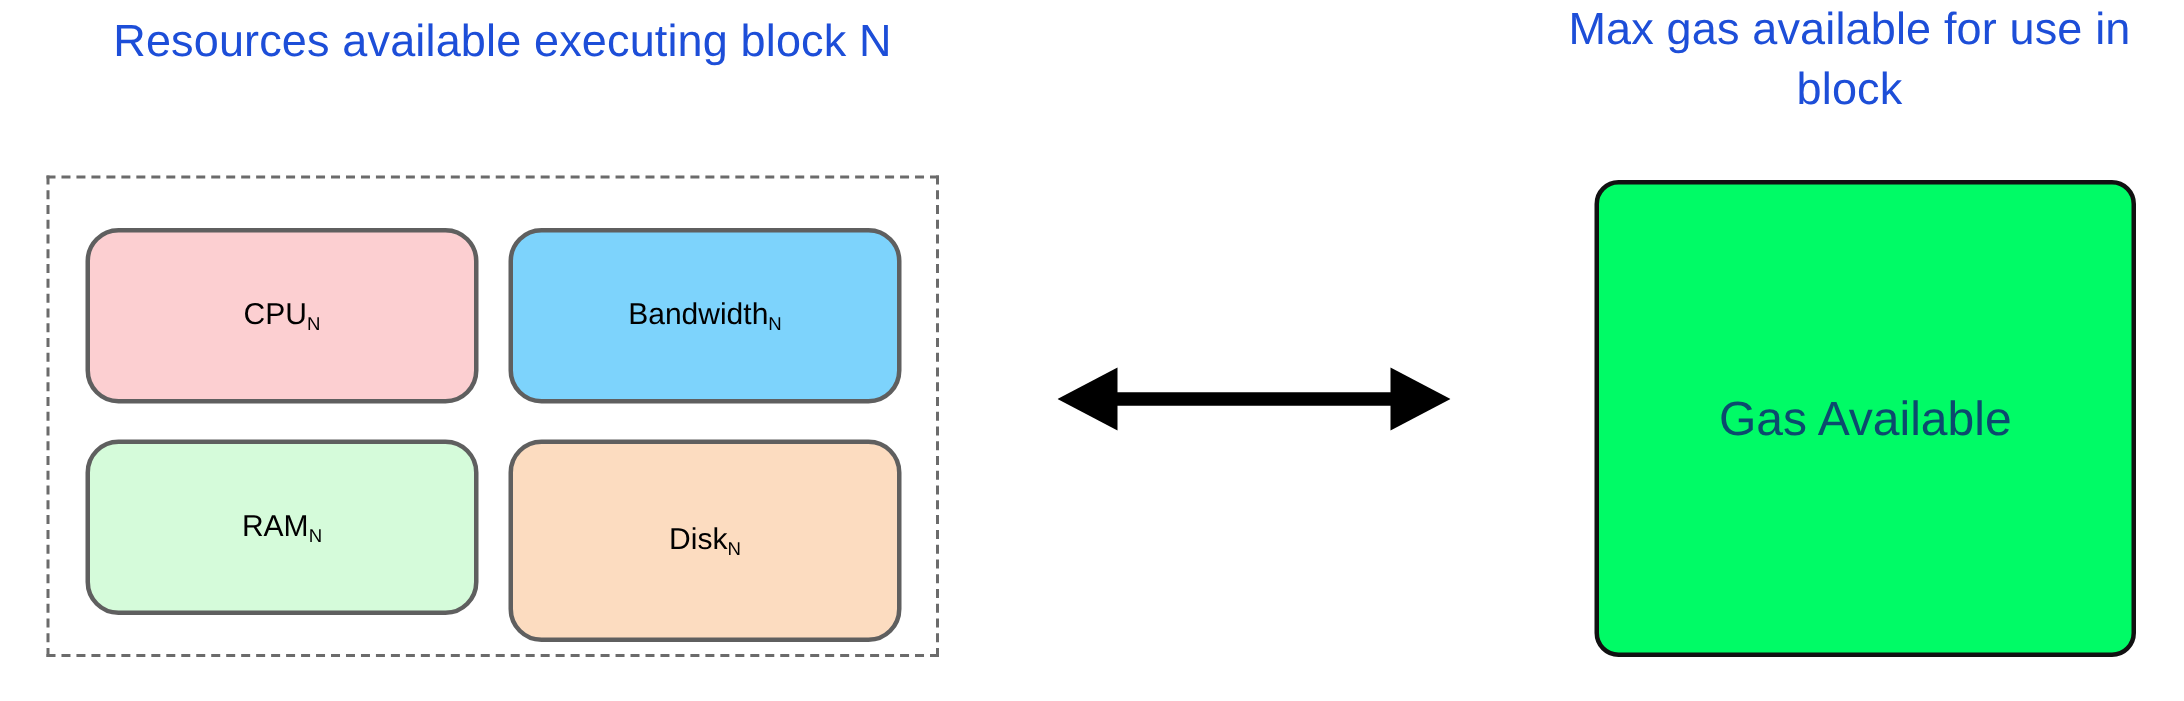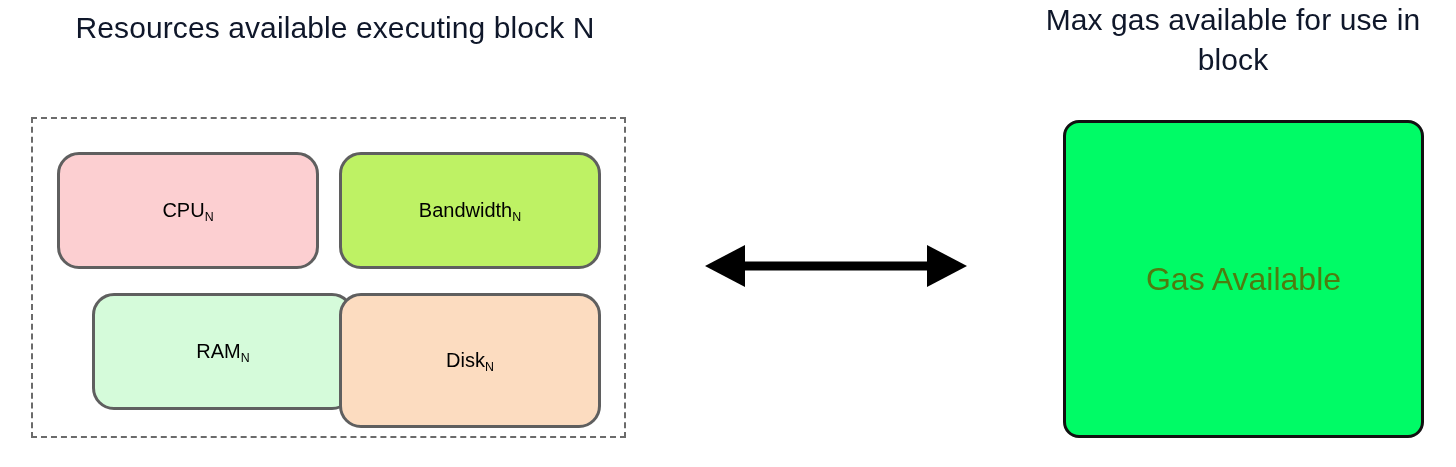--- a/index.html
+++ b/index.html
@@ -14,21 +14,21 @@
     overflow: hidden;
     font-family: "Liberation Sans", sans-serif;
     color: #000000;
   }
 
   .caption {
     position: absolute;
     text-align: center;
     font-size: 30px;
     line-height: 1.33;
-    color: #0f172a;
+    color: #1d4ed8;
     font-weight: 400;
     letter-spacing: 0.1px;
   }
   #caption-left  { left: 40px;   top: 8px;  width: 590px; }
   #caption-right { left: 1010px; top: 0;  width: 446px; }
 
   
   .dashed-group {
     position: absolute;
     left: 31px;
@@ -47,21 +47,21 @@
     border: 3px solid #5f5f5f;
     border-radius: 22px;
     display: flex;
     align-items: center;
     justify-content: center;
     font-size: 20px;
     color: #000000;
   }
   #box-cpu       { left: 57px;  top: 152px; width: 262px; height: 117px; }
   #box-bandwidth { left: 339px; top: 152px; width: 262px; height: 117px; }
-  #box-ram       { left: 57px;  top: 293px; width: 262px; height: 117px; margin-left: 35px; }
+  #box-ram       { left: 57px;  top: 293px; width: 262px; height: 117px; }
   #box-disk      { left: 339px; top: 293px; width: 262px; height: 135px; }
 
   .res-label { white-space: nowrap; }
   .res-label sub {
     font-size: 0.62em;
     vertical-align: baseline;
     position: relative;
     top: 0.32em;
     line-height: 1;
   }
@@ -73,21 +73,21 @@
     top: 120px;
     width: 361px;
     height: 318px;
     box-sizing: border-box;
     border: 3px solid #111111;
     border-radius: 16px;
     display: flex;
     align-items: center;
     justify-content: center;
     font-size: 32px;
-    color: #4d7c0f;
+    color: #0c4a6e;
   }
 
   
   #arrow {
     position: absolute;
     left: 705px;
     top: 243px;
     width: 262px;
     height: 46px;
   }
@@ -100,21 +100,21 @@
 <div class="caption" id="caption-right">Max gas available for use in block</div>
 
 <div class="dashed-group" style="border-color: rgb(107, 107, 107); border-style: dashed;"></div>
 
 <div class="res-box" id="box-cpu" style="background: rgb(252, 207, 209); border-color: rgb(95, 95, 95);">
   <span class="res-label">
     <span>CPU</span><sub>N</sub>
   </span>
 </div>
 
-<div class="res-box" id="box-bandwidth" style="background: #bef264; border-color: rgb(95, 95, 95);">
+<div class="res-box" id="box-bandwidth" style="background: #7dd3fc; border-color: rgb(95, 95, 95);">
   <span class="res-label">
     <span>Bandwidth</span><sub>N</sub>
   </span>
 </div>
 
 <div class="res-box" id="box-ram" style="background: rgb(213, 251, 218); border-color: rgb(95, 95, 95);">
   <span class="res-label">
     <span>RAM</span><sub>N</sub>
   </span>
 </div>

